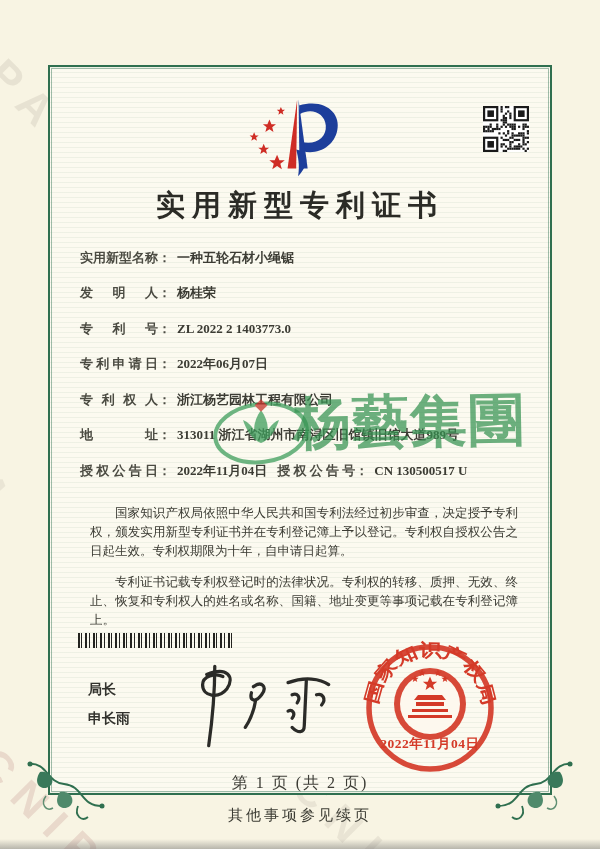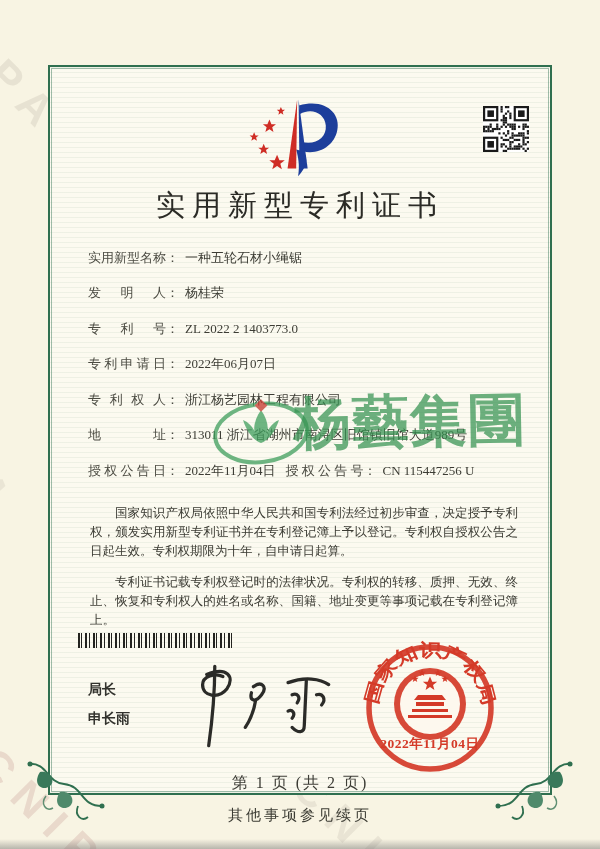--- a/index.html
+++ b/index.html
@@ -35,24 +35,24 @@
   }
   .flourish{position:absolute;width:86px;height:86px;z-index:4;}
   .flourish.left{left:22px;top:742px;}
   .flourish.right{left:492px;top:742px;transform:scaleX(-1);}
   
   .cert-no{position:absolute;left:88px;top:99px;font-size:13px;letter-spacing:1px;color:#45453e;z-index:3;}
   .logo{position:absolute;left:242px;top:94px;width:116px;height:86px;z-index:3;}
   .qr{position:absolute;left:483px;top:106px;width:46px;height:46px;background:#fff;z-index:3;}
   .title{
     position:absolute;left:48px;top:186px;width:504px;text-align:center;
-    font-size:29px;font-weight:400;letter-spacing:7px;color:#2b2b26;z-index:3;
-  }
-  
-  .fields{position:absolute;left:88px;top:240px;right:56px;z-index:3;}
+    font-size:29px;font-weight:700;letter-spacing:7px;color:#2b2b26;z-index:3;
+  }
+  
+  .fields{position:absolute;left:80px;top:240px;right:56px;z-index:3;font-weight:bold;}
   .frow{height:35.5px;display:flex;align-items:center;font-size:13px;}
   .flabel{
     display:inline-block;width:78px;text-align:justify;text-align-last:justify;
     color:#4b4b42;white-space:pre;flex:none;
   }
   .fcolon{color:#4b4b42;flex:none;}
   .fvalue{margin-left:6px;color:#3c3c34;white-space:nowrap;}
   .grant2{display:flex;align-items:center;margin-left:10px;}
   
   .body-text{position:absolute;left:78px;top:492px;width:452px;z-index:3;}
@@ -291,21 +291,21 @@
         <span class="fcolon">：</span>
       <span class="fvalue">313011 浙江省湖州市南浔区旧馆镇旧馆大道989号</span>
     </div>
     <div class="frow">
       <span class="flabel">授权公告日</span>
         <span class="fcolon">：</span>
       <span class="fvalue">2022年11月04日</span>
       <span class="grant2">
         <span class="flabel">授权公告号</span>
           <span class="fcolon">：</span>
-        <span class="fvalue">CN 115447256 U</span>
+        <span class="fvalue">CN 130500517 U</span>
       </span>
     </div>
   </div>
 
   <div class="body-text">
     <p>国家知识产权局依照中华人民共和国专利法经过初步审查，决定授予专利权，颁发实用新型专利证书并在专利登记簿上予以登记。专利权自授权公告之日起生效。专利权期限为十年，自申请日起算。</p>
     <p>专利证书记载专利权登记时的法律状况。专利权的转移、质押、无效、终止、恢复和专利权人的姓名或名称、国籍、地址变更等事项记载在专利登记簿上。</p>
   </div>
 
   <div class="barcode"></div>

